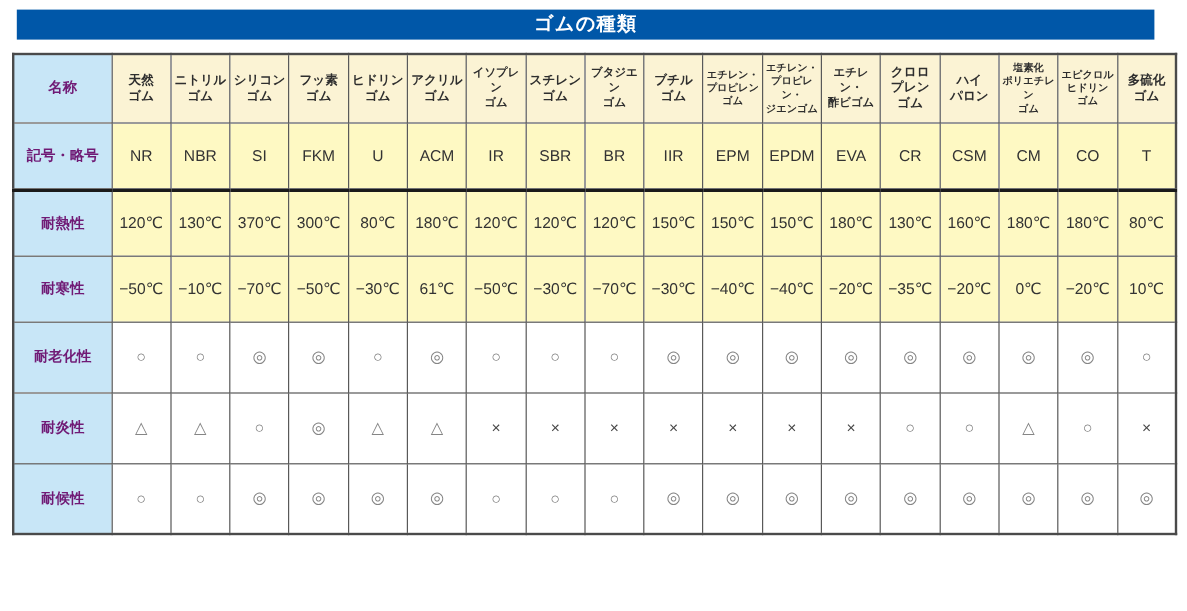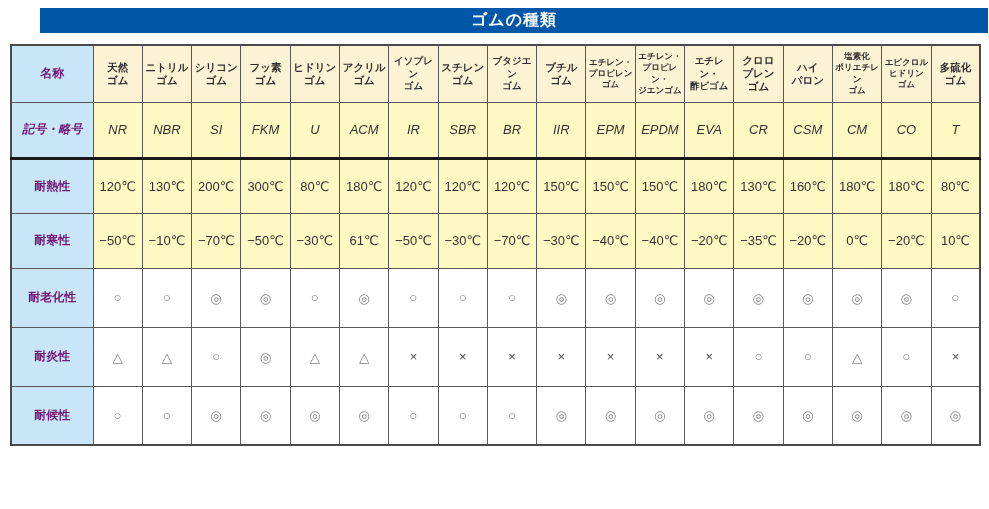--- a/index.html
+++ b/index.html
@@ -6,42 +6,42 @@
     --title-bg:#0057a8; --title-text:#ffffff; --label-bg:#c8e6f7;
     --header-bg:#fbf3d4; --border:#595959; --outer:#4a4a4a;
     --thick:#1a1a1a; --text:#3a3a3a; --mark:#858585; --cross:#474747;
   }
   html,body{margin:0;padding:0;background:#ffffff;}
   body{
     width:989px;height:509px;position:relative;overflow:hidden;
     font-family:"Liberation Sans","DejaVu Sans",sans-serif;color:var(--text);
   }
   .title-bar{
-    position:absolute;left:40px;top:8px;width:948px;height:25px;
+    position:absolute;left:14px;top:8px;width:948px;height:25px;
     background:var(--title-bg);color:var(--title-text);
     display:flex;align-items:center;justify-content:center;
     font-size:16px;font-weight:bold;letter-spacing:1px;
   }
   .tbl-wrap{position:absolute;left:10px;top:44px;width:970px;}
   table{
     border-collapse:collapse;table-layout:fixed;width:970px;
     border:2px solid var(--outer);
   }
   col.c-label{width:82px;}
   col.c-data{width:49.3px;}
   th,td{
     border:1.5px solid var(--border);
     text-align:center;vertical-align:middle;padding:0 1px;
     overflow:hidden;font-weight:normal;
   }
   tr.r-head{height:57px;}
   tr.r-symbol{height:56px;}
   tr.r-temp{height:55px;}
   tr.r-mark{height:59px;}
-  tr.thick th,tr.thick td{border-bottom:3px solid var(--thick);font-style:italic;}
+  tr.thick th,tr.thick td{border-bottom:3px solid var(--thick);}
   .label{
     background:var(--label-bg);font-weight:bold;font-size:12px;color:#701a75;
   }
   .hcell{background:var(--header-bg);font-weight:bold;white-space:pre-line;color:#2e2e2e;}
   .h-n{font-size:10.5px;line-height:1.25;}
   .h-m{font-size:9.5px;line-height:1.3;}
   .h-s{font-size:8.5px;line-height:1.35;}
   .val{font-size:13px;color:#333333;background:#fef9c3;}
   .mark{font-size:13.5px;color:var(--mark);background:#ffffff;}
   .cross{font-size:13px;color:var(--cross);background:#ffffff;}
@@ -139,21 +139,21 @@
           <td class="val">CR</td>
           <td class="val">CSM</td>
           <td class="val">CM</td>
           <td class="val">CO</td>
           <td class="val">T</td>
         </tr>
         <tr class="r-temp">
           <th class="label">耐熱性</th>
           <td class="val">120℃</td>
           <td class="val">130℃</td>
-          <td class="val">200℃</td>
+          <td class="val">370℃</td>
           <td class="val">300℃</td>
           <td class="val">80℃</td>
           <td class="val">180℃</td>
           <td class="val">120℃</td>
           <td class="val">120℃</td>
           <td class="val">120℃</td>
           <td class="val">150℃</td>
           <td class="val">150℃</td>
           <td class="val">150℃</td>
           <td class="val">180℃</td>

